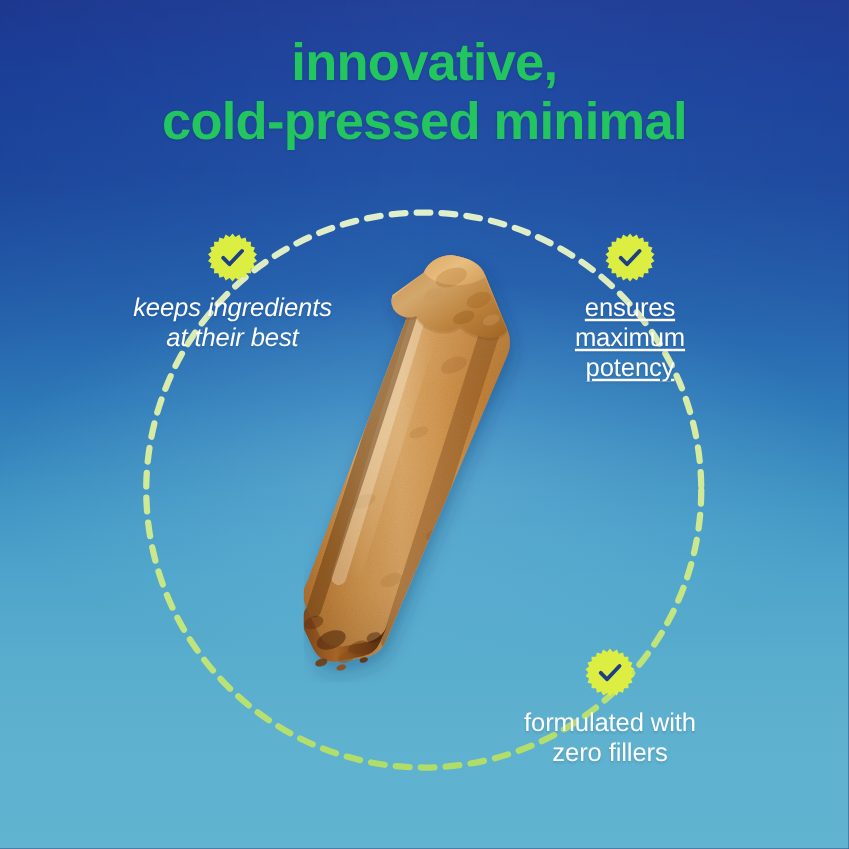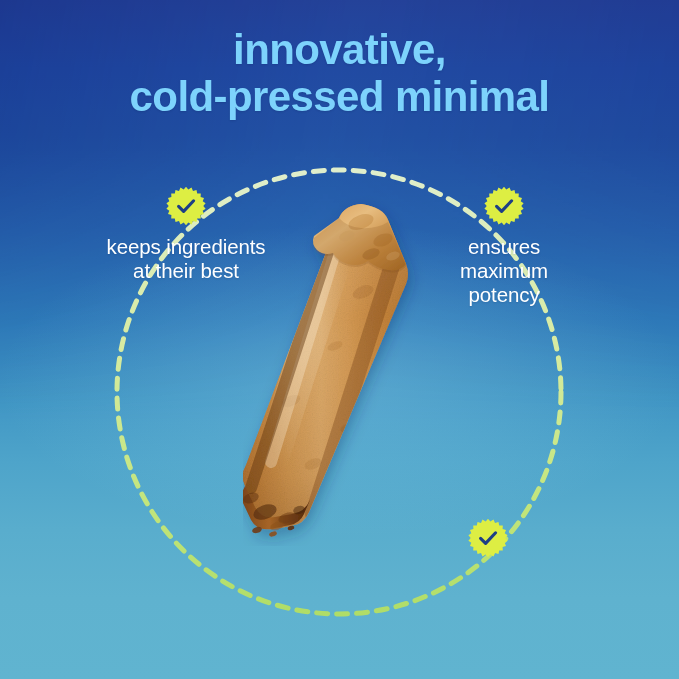--- a/index.html
+++ b/index.html
@@ -55,21 +55,21 @@
     pointer-events: none;
   }
 
   
   .headline {
     position: absolute;
     top: 26px;
     left: 0;
     right: 0;
     text-align: center;
-    color: #7dd3fc;
+    color: #22c55e;
     font-size: 42px;
     line-height: 1.12;
     font-weight: 700;
     letter-spacing: -0.6px;
     text-shadow: 0 1px 2px rgba(10,30,80,.18);
   }
   .headline .l1 { display: block; }
   .headline .l2 { display: block; }
 
   
@@ -107,22 +107,22 @@
   }
   .feature .caption {
     font-size: 20.5px;
     line-height: 1.16;
     font-weight: 500;
     letter-spacing: -0.1px;
     white-space: pre-line;
     text-shadow: 0 1px 2px rgba(10,40,90,.16);
   }
 
-  #feat-0 { left: 66px;  top: 186px; }
-  #feat-1 { left: 384px; top: 186px; }
+  #feat-0 { left: 66px;  top: 186px; font-style: italic; }
+  #feat-1 { left: 384px; top: 186px; text-decoration: underline; }
   #feat-2 { left: 74px;  top: 518px; }
   #feat-3 { left: 368px; top: 518px; }
 </style>
 </head>
 <body>
 
 <div id="stage">
 
   <div class="bg-base"></div>
   <div class="bg-tint"></div>
@@ -294,20 +294,22 @@
     <svg class="badge" viewBox="0 0 40 40">
       <path d="M20 0.8 L22.3 3.6 L25.5 1.6 L27 4.9 L30.5 3.9 L31.2 7.4 L34.8 7.4
                L34.6 11 L38 11.9 L36.7 15.2 L39.6 17.3 L37.3 20 L39.6 22.7
                L36.7 24.8 L38 28.1 L34.6 29 L34.8 32.6 L31.2 32.6 L30.5 36.1
                L27 35.1 L25.5 38.4 L22.3 36.4 L20 39.2 L17.7 36.4 L14.5 38.4
                L13 35.1 L9.5 36.1 L8.8 32.6 L5.2 32.6 L5.4 29 L2 28.1
                L3.3 24.8 L0.4 22.7 L2.7 20 L0.4 17.3 L3.3 15.2 L2 11.9
                L5.4 11 L5.2 7.4 L8.8 7.4 L9.5 3.9 L13 4.9 L14.5 1.6 L17.7 3.6 Z" fill="#ddee43"></path>
       <path d="M12.6 20.3 L17.6 25.4 L27.6 14.8" fill="none" stroke="#1d3f86" stroke-width="3.1" stroke-linecap="round" stroke-linejoin="round"></path>
     </svg>
+    <div class="caption">formulated with
+zero fillers</div>
   </div>
 
   <div class="headline">
     <span class="l1">innovative,</span>
     <span class="l2">cold-pressed minimal</span>
   </div>
 
 </div>
 
 </body></html>

